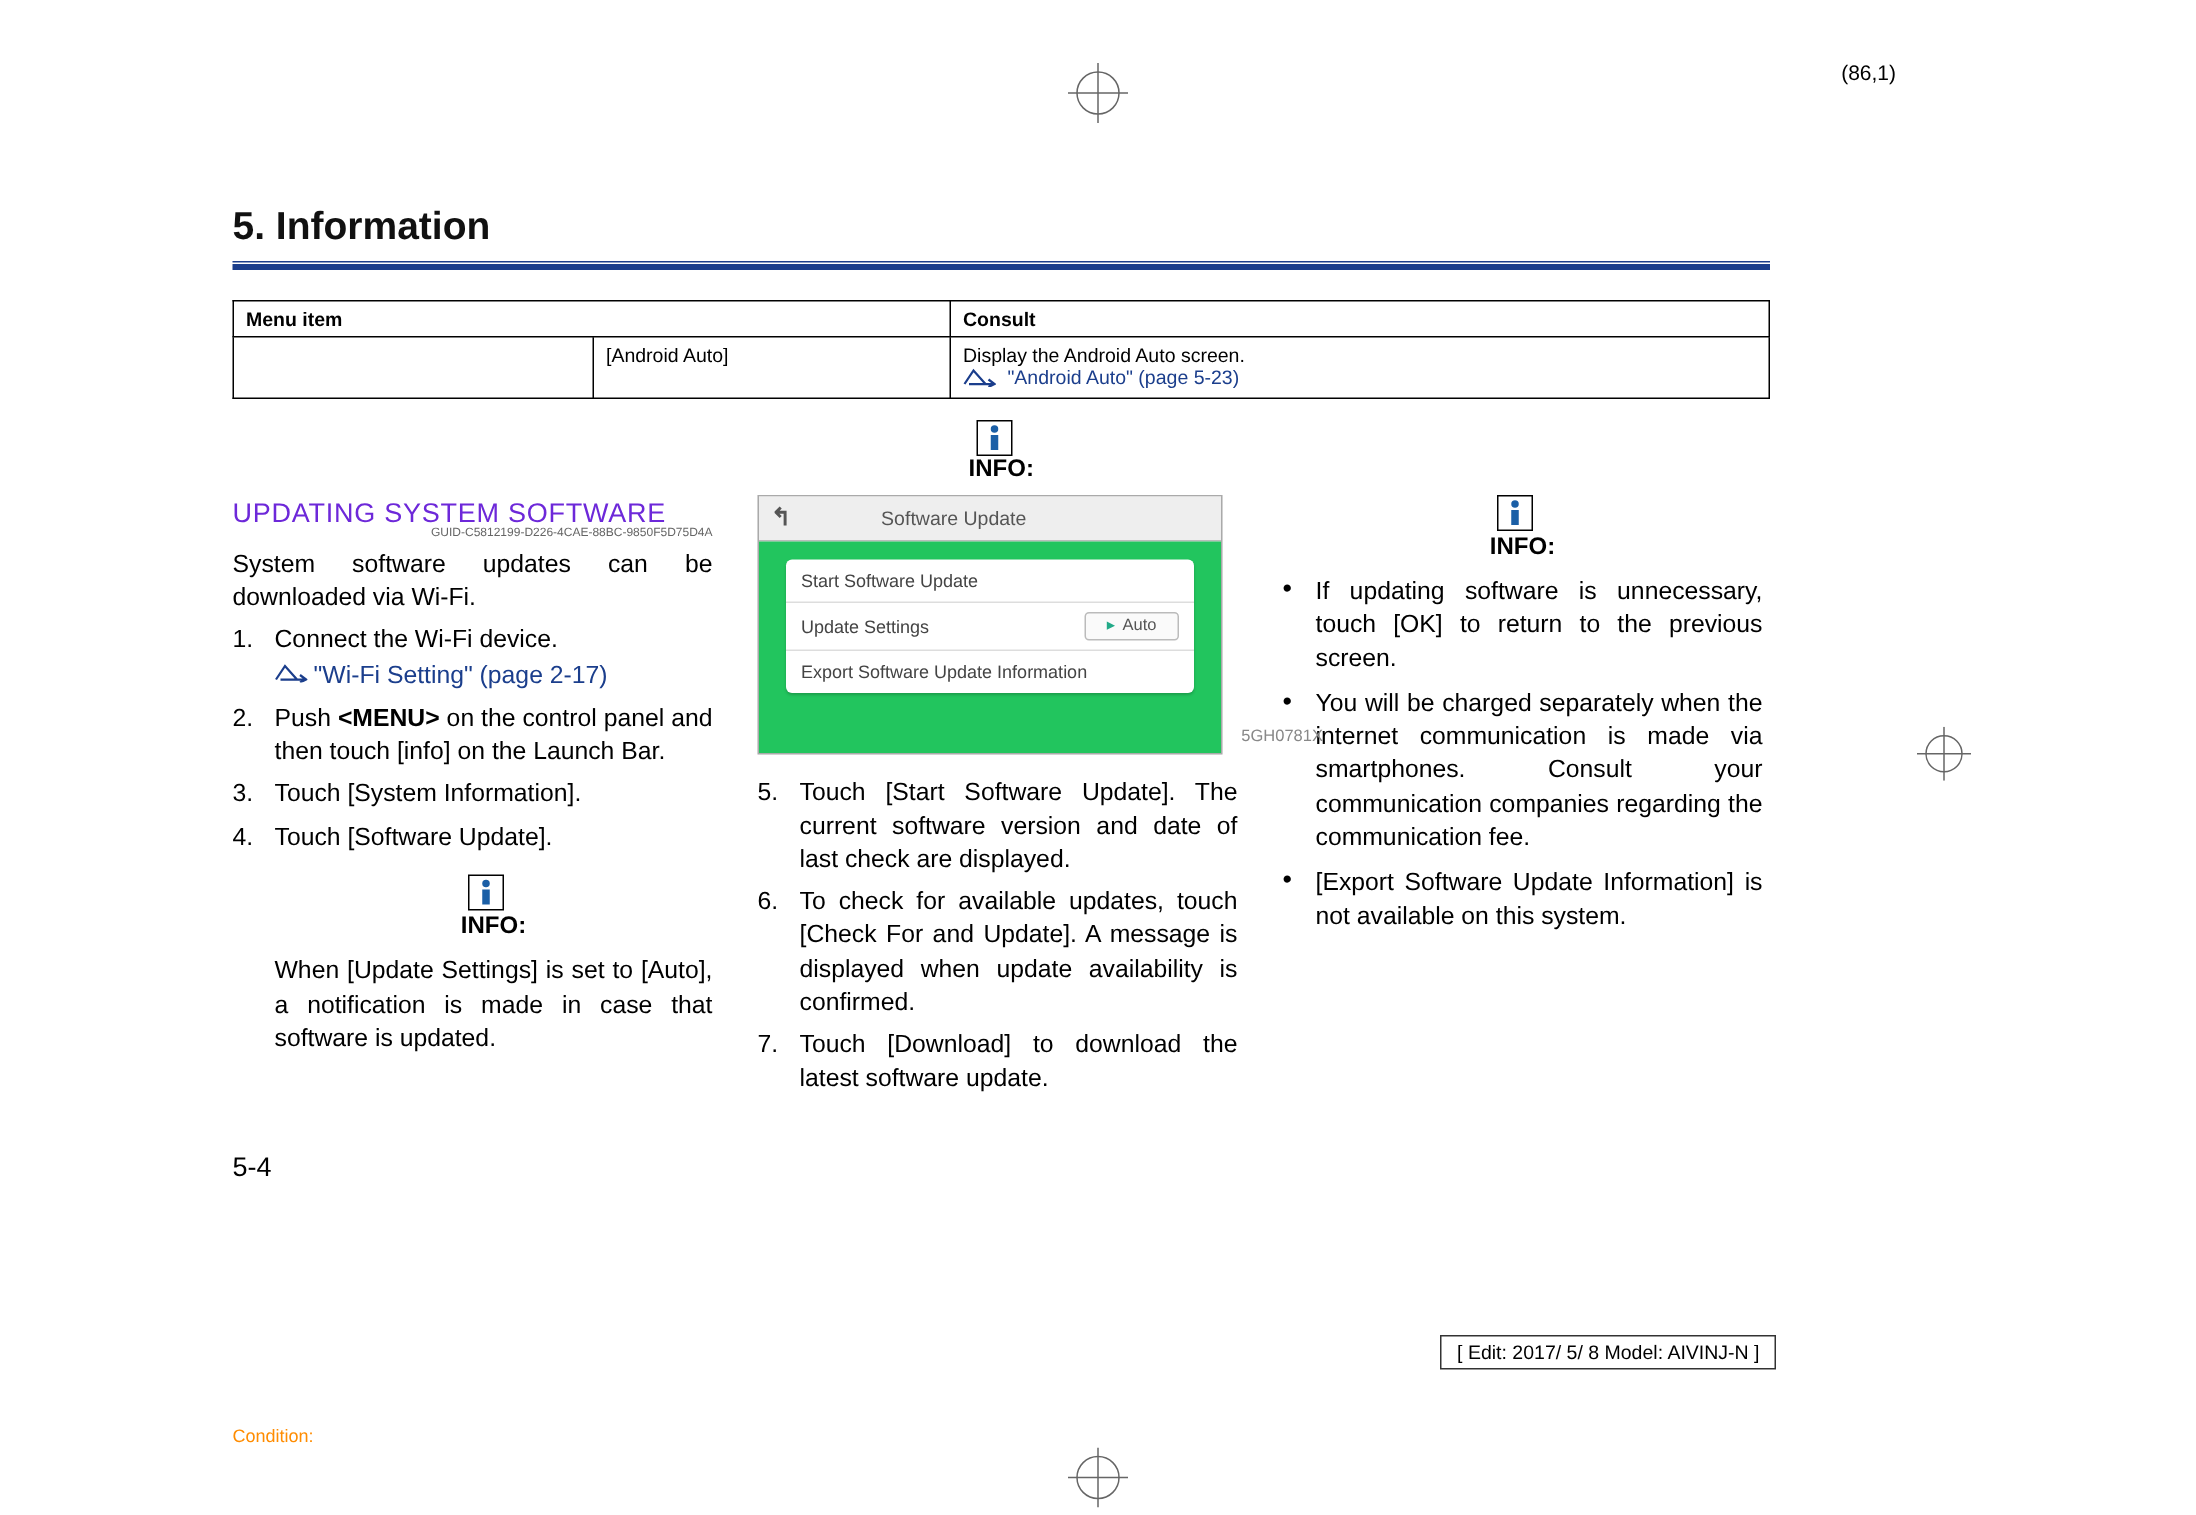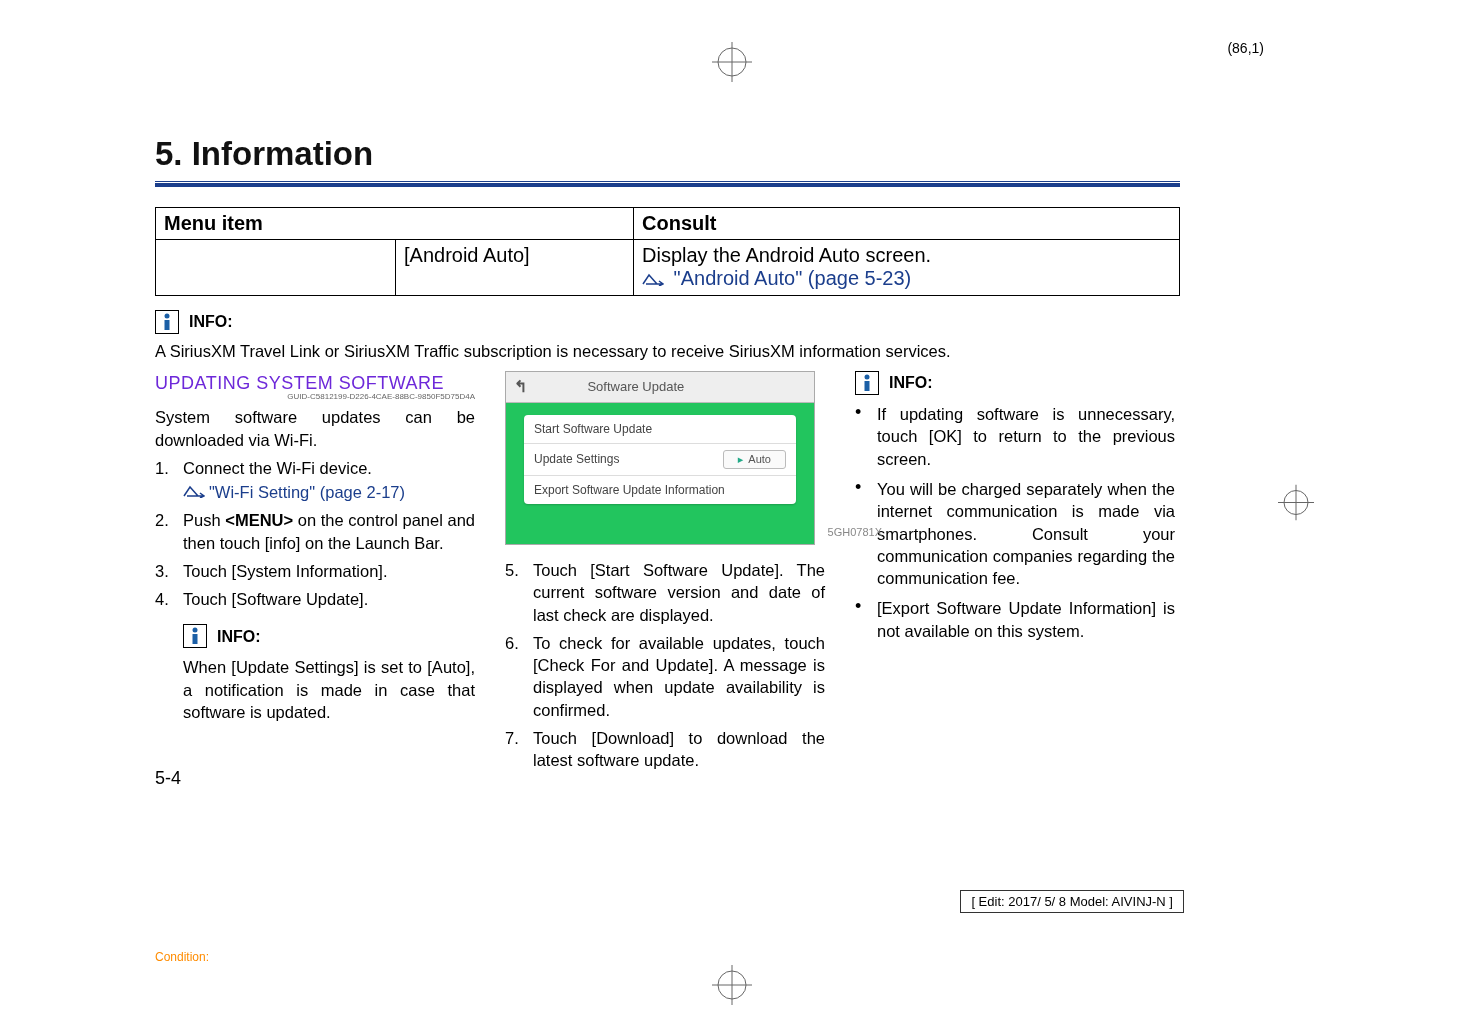--- a/index.html
+++ b/index.html
@@ -13,34 +13,34 @@
       position: relative;
     }
     .page-indicator { position: absolute; top: 40px; right: 200px; font-size: 14px; }
     .crop-mark-top { position: absolute; top: 42px; left: 50%; transform: translateX(-50%); }
     .crop-mark-top svg, .crop-mark-bottom svg { display: block; }
     .crop-mark-bottom { position: absolute; bottom: 5px; left: 50%; transform: translateX(-50%); }
     .crop-mark-side { position: absolute; right: 150px; top: 50%; transform: translateY(-50%); }
 
     .content-area { position: absolute; top: 135px; left: 155px; width: 1025px; }
 
-    .section-title { font-size: 33px; font-weight: bold; color: #111; margin-bottom: 8px; }
+    .section-title { font-size: 26px; font-weight: bold; color: #111; margin-bottom: 8px; }
     .title-underline { width: 1025px; height: 8px; position: relative; margin-bottom: 18px; }
     .title-underline .thick { position: absolute; top: 2px; left: 0; width: 100%; height: 4px; background: #1b3e8c; }
     .title-underline .thin { position: absolute; top: 0; left: 0; width: 100%; height: 1px; background: #1b3e8c; }
 
-    table.menu-table { width: 100%; border-collapse: collapse; font-size: 20px; }
+    table.menu-table { width: 100%; border-collapse: collapse; font-size: 13px; }
     table.menu-table th, table.menu-table td { border: 1.5px solid #000; padding: 4px 8px; vertical-align: top; text-align: left; }
     table.menu-table th { font-weight: bold; }
     .tbl-col1 { width: 240px; }
     .tbl-col2 { width: 238px; }
     .result-link { color: #1b3e8c; }
     .link-icon { display: inline-block; vertical-align: middle; margin-right: 4px; }
 
-    .info-box { display: flex; align-items: center; margin: 14px 0 8px 0; }
+    .info-box { display: flex; align-items: center; margin: 14px 0 8px 0; flex-direction: column; }
     .info-icon-wrap { width: 24px; height: 24px; border: 1.5px solid #000; display: flex; align-items: center; justify-content: center; margin-right: 10px; }
     .info-label { font-weight: bold; font-size: 16px; }
 
     .subscription-note { font-size: 16.5px; margin-bottom: 10px; }
 
     .columns { display: flex; gap: 30px; }
     .col { width: 320px; font-size: 16.5px; line-height: 1.35; text-align: justify; }
 
     .update-heading { color: #6d28d9; font-size: 18px; font-weight: 500; letter-spacing: 0.5px; }
     .guid { font-size: 8px; color: #666; display: block; text-align: right; margin-top: -4px; }
@@ -123,21 +123,20 @@
   <div class="info-box">
     <span class="info-icon-wrap">
       <svg width="14" height="18">
           <circle cx="7" cy="3" r="2.5" fill="#1b5fa6"></circle>
           <rect x="4.5" y="7" width="5" height="10" fill="#1b5fa6"></rect>
         </svg>
     </span>
     <span class="info-label">INFO:</span>
   </div>
 
-  <div class="subscription-note">A SiriusXM Travel Link or SiriusXM Traffic subscription is necessary to receive SiriusXM information services.</div>
 
   <div class="columns">
 
     <div class="col">
       <div class="update-heading">UPDATING SYSTEM SOFTWARE</div>
       <span class="guid">GUID-C5812199-D226-4CAE-88BC-9850F5D75D4A</span>
       <div style="margin-top:4px;">System software updates can be downloaded via Wi-Fi.</div>
       <ol class="ol-list">
         <li>
           <span class="num">1.</span>

